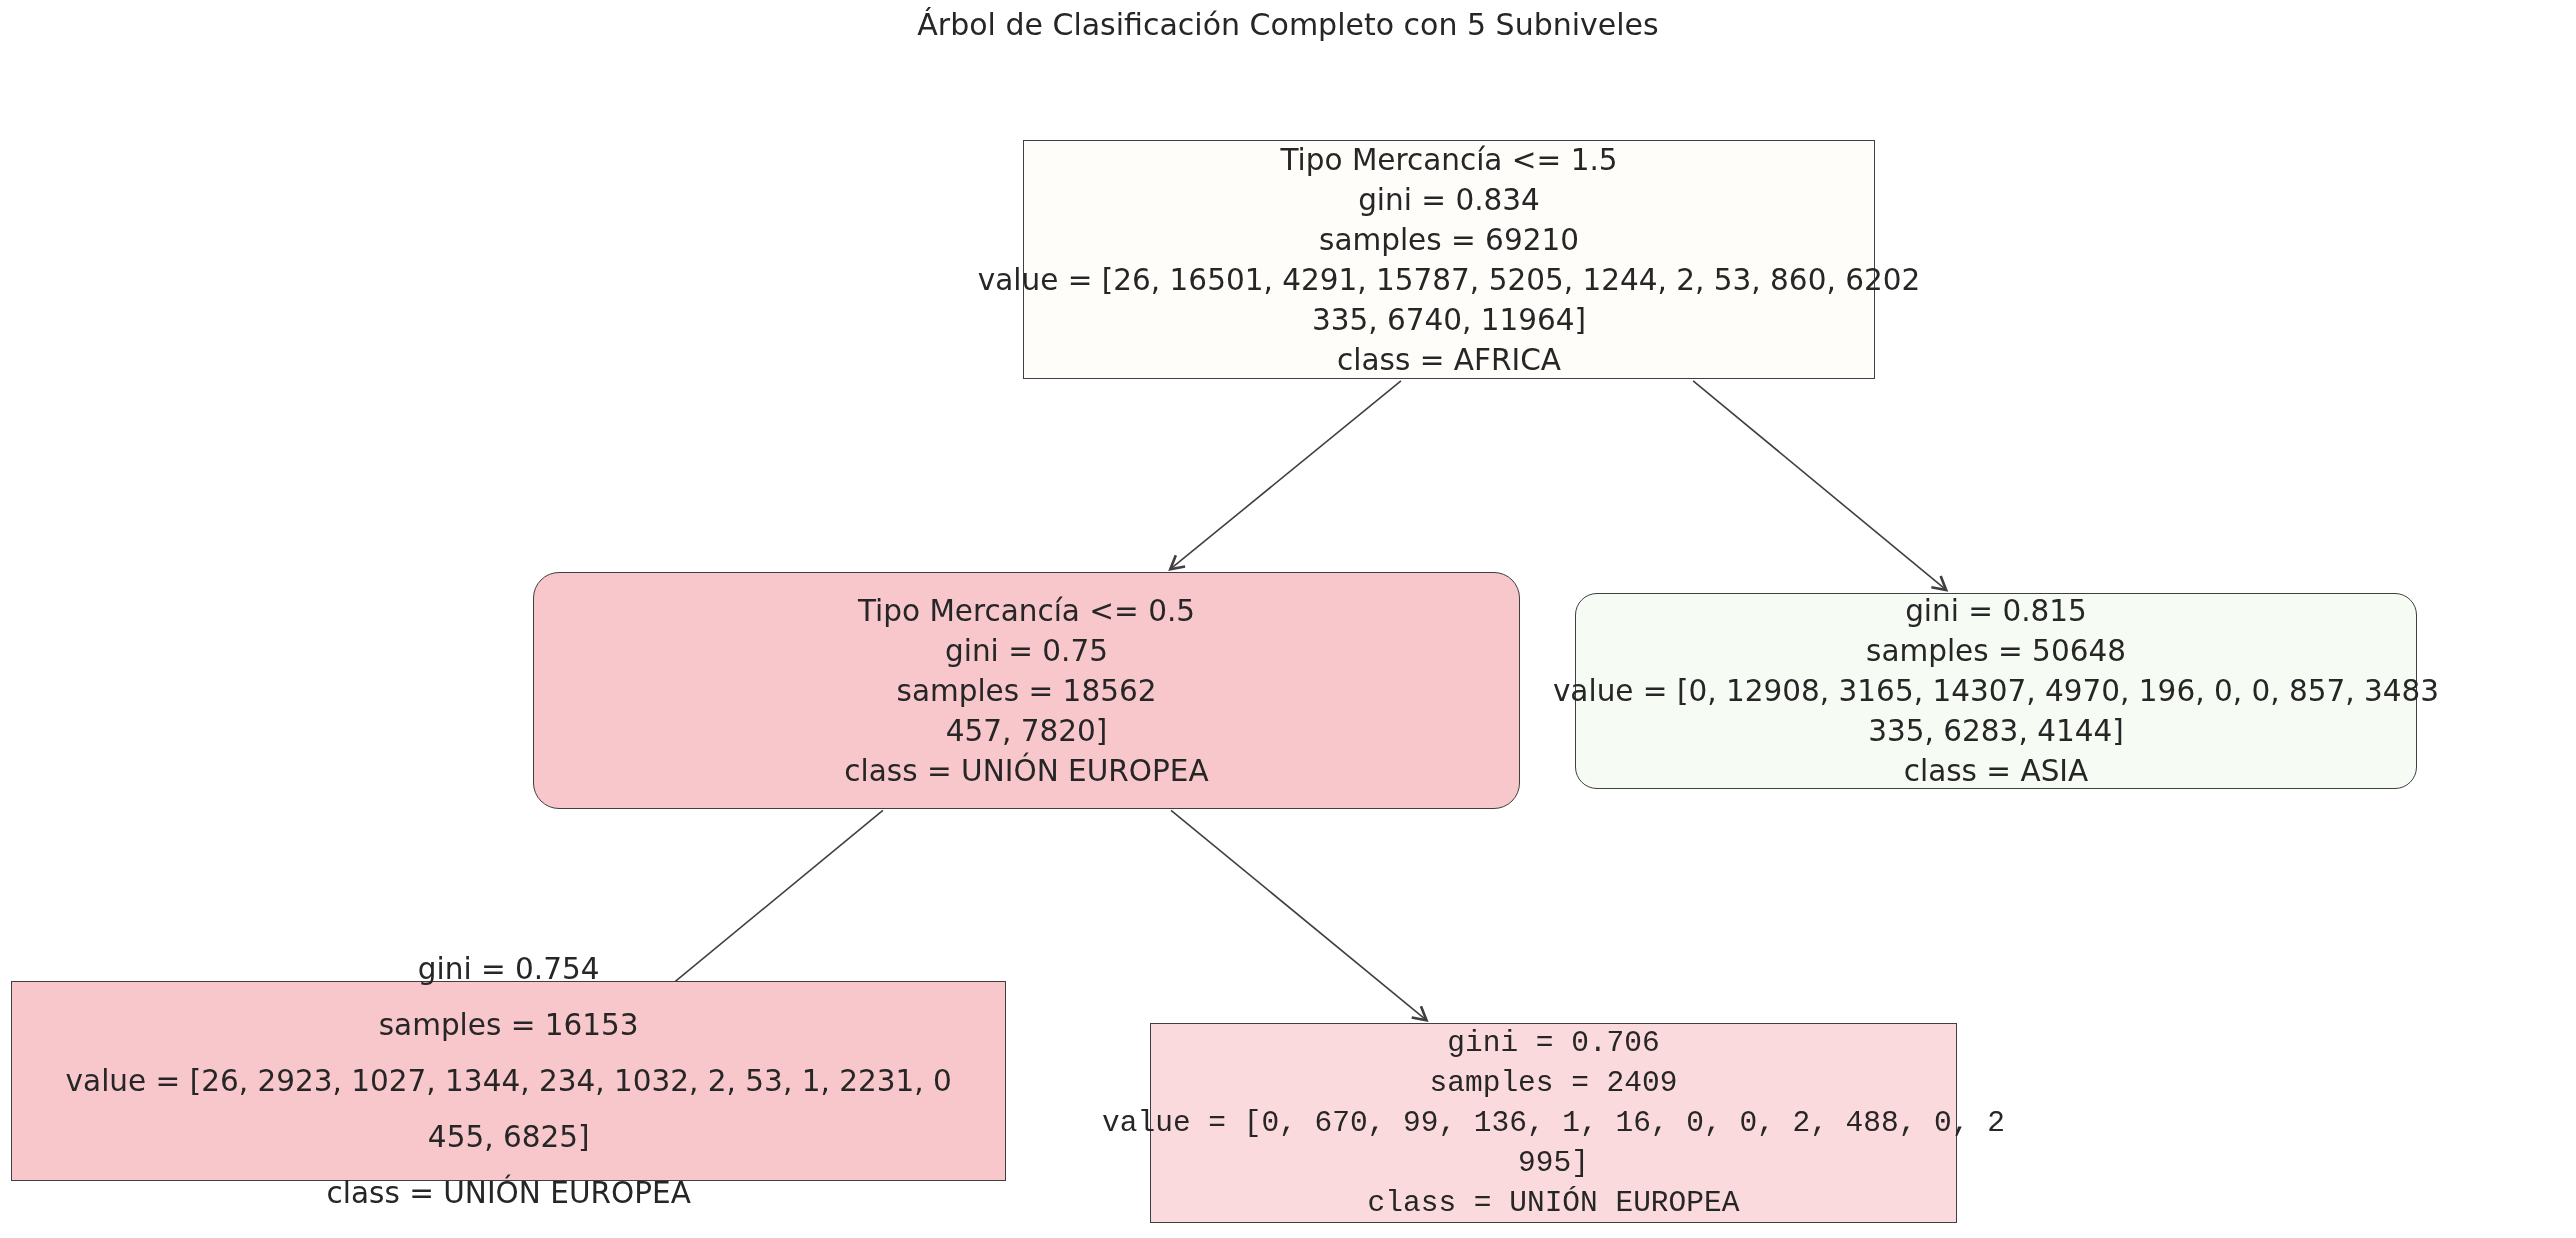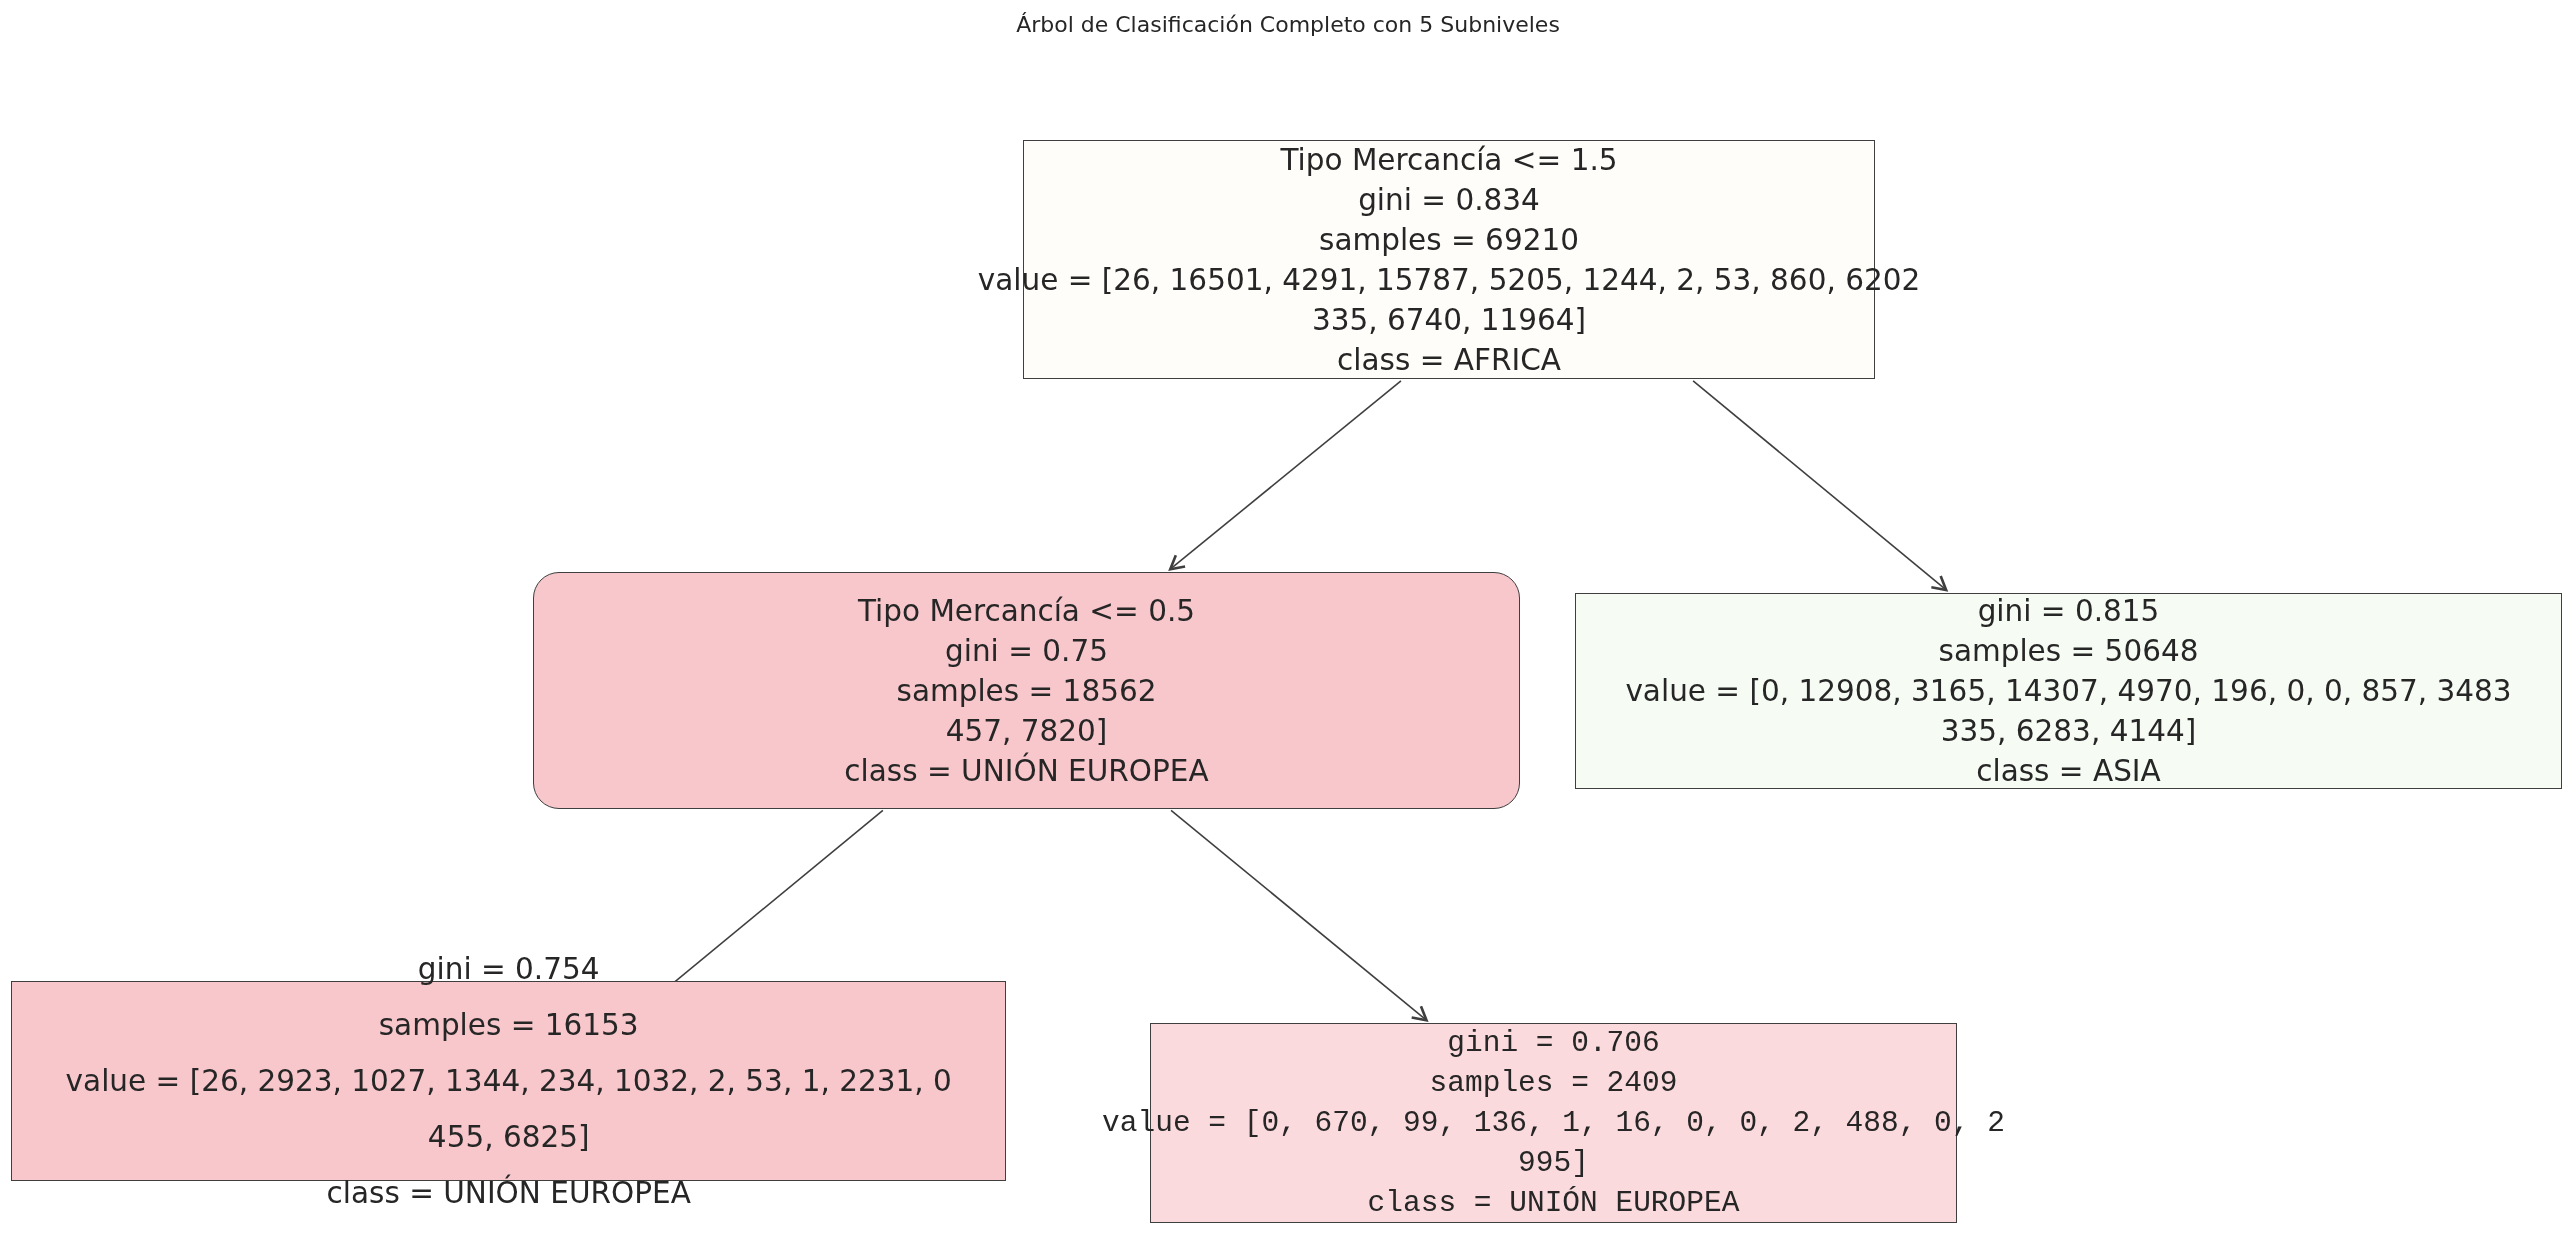--- a/index.html
+++ b/index.html
@@ -15,21 +15,21 @@
     font-family: "DejaVu Sans", sans-serif;
     color: #262626;
     overflow: hidden;
   }
   .figure-title {
     position: absolute;
     top: 11.2px;
     left: 0;
     width: 100%;
     text-align: center;
-    font-size: 22px;
+    font-size: 30px;
     line-height: 27px;
     color: #262626;
   }
   .edges-svg {
     position: absolute;
     top: 0;
     left: 0;
     width: 2576px;
     height: 1239px;
   }
@@ -45,21 +45,21 @@
   }
   .tree-node .ln {
     font-size: 29.5px;
     line-height: 40px;
     white-space: nowrap;
     color: #262626;
   }
   
   #node-root       { left: 1023px; top: 140px;  width: 852px; height: 239px; }
   #node-left       { left: 533px;  top: 572px;  width: 987px; height: 237px; border-radius: 26px; }
-  #node-right      { left: 1575px; top: 593px;  width: 987px; height: 196px; }
+  #node-right      { left: 1575px; top: 593px;  width: 842px; height: 196px; border-radius: 22px; }
   #node-left-left  { left: 11.2px;   top: 981px; width: 995px; height: 200px; gap: 16px; }
   #node-left-right { left: 1150px; top: 1023px; width: 807px; height: 200px; }
 </style>
 </head>
 <body>
 
 <div class="figure">
 
   <div class="figure-title">Árbol de Clasificación Completo con 5 Subniveles</div>
 

